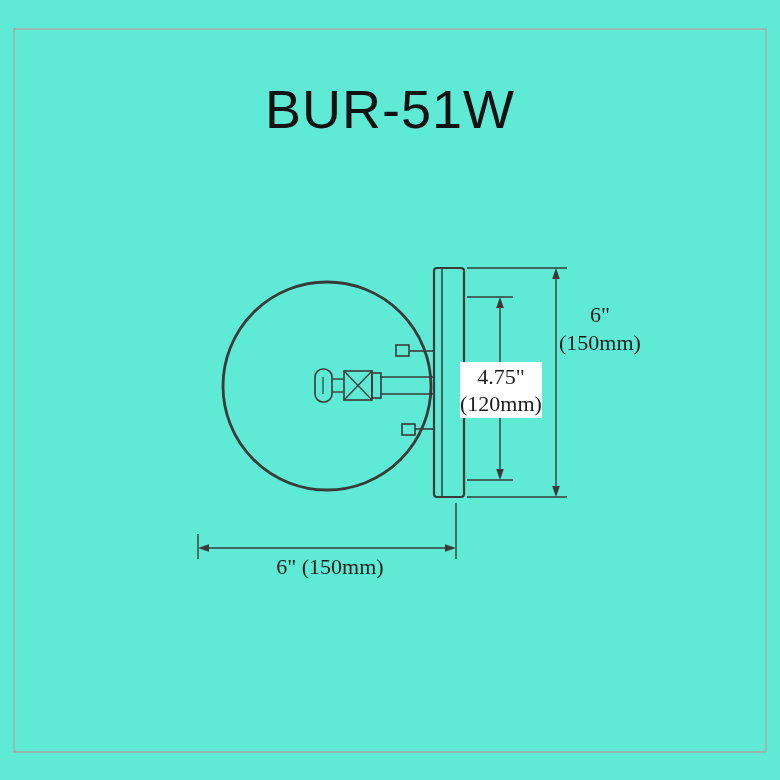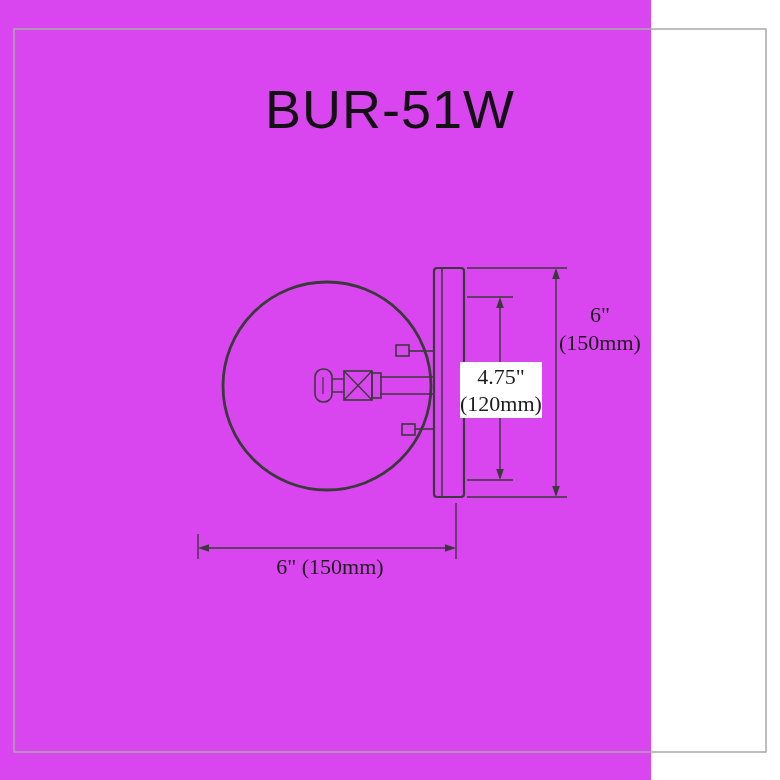--- a/index.html
+++ b/index.html
@@ -5,23 +5,23 @@
     html, body {
       margin: 0;
       padding: 0;
       width: 780px;
       height: 780px;
       background: #ffffff;
       overflow: hidden;
     }
     .page {
       position: relative;
-      width: 651px;
+      width: 780px;
       height: 780px;
-      background: #d946ef;
+      background: #5eead4;
       text-align: center;
     }
     svg { display: block; }
     .title-text {
       font-family: "Liberation Sans", "DejaVu Sans", sans-serif;
       font-size: 54px;
       font-weight: 400;
       letter-spacing: 1px;
       fill: #121212;
     }

